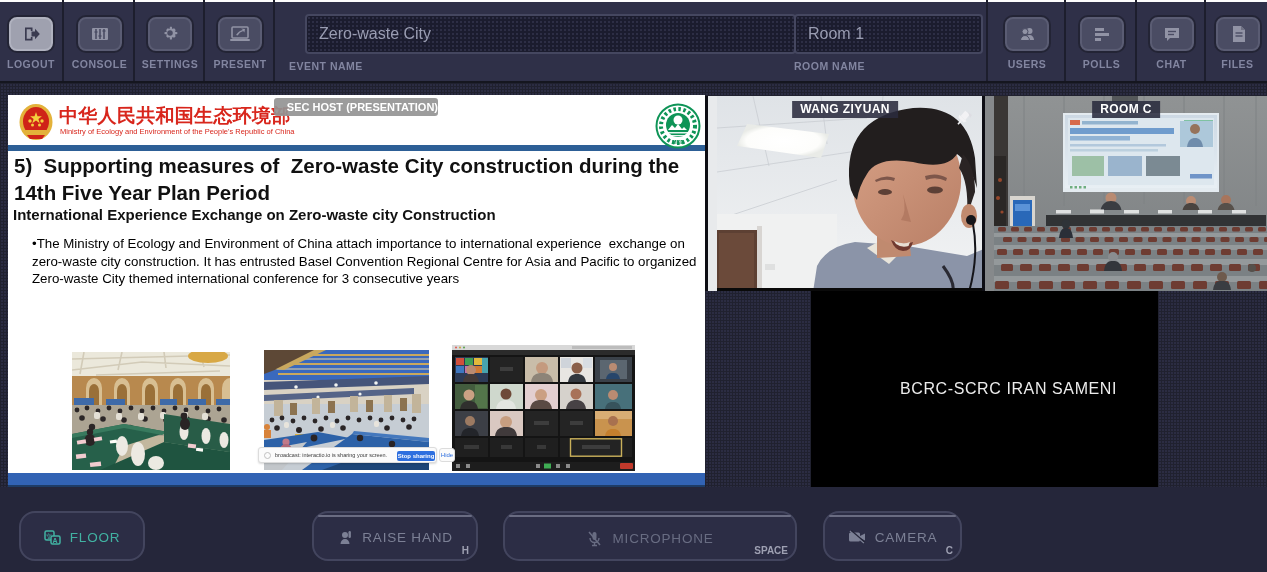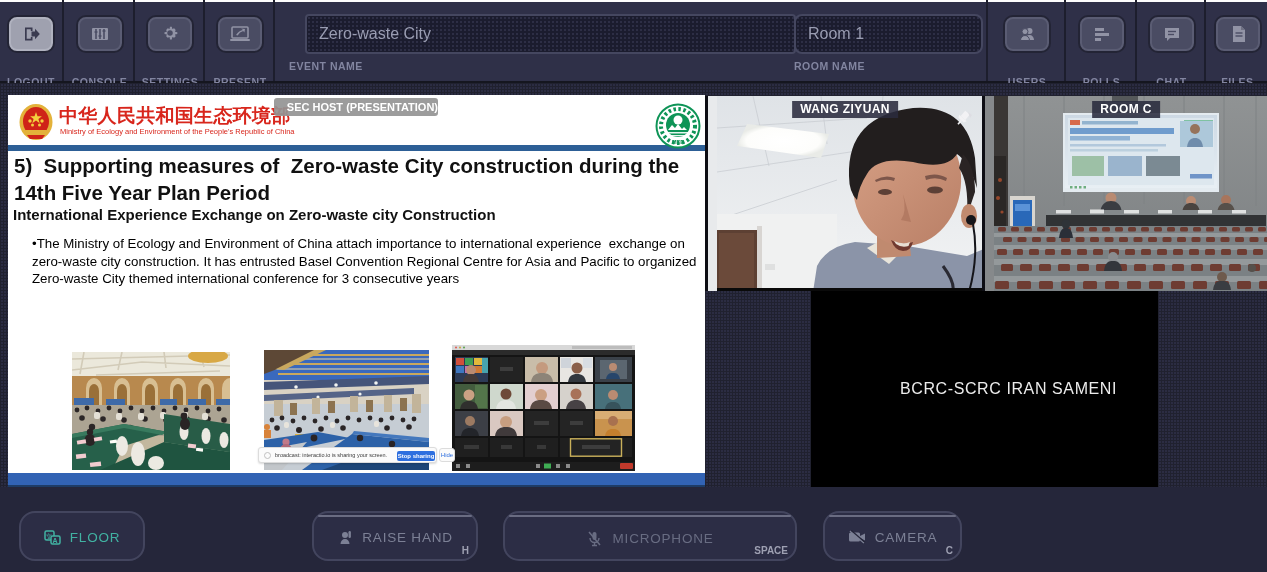--- a/index.html
+++ b/index.html
@@ -6,21 +6,21 @@
 body { font-family:"Liberation Sans", sans-serif; background:#000; }
 #app { position:relative; width:1267px; height:572px; overflow:hidden; background:#232435; }
 .dots { background-color:#2b2c42; background-image:linear-gradient(#20212f 1px, transparent 1px), linear-gradient(90deg, #20212f 1px, transparent 1px); background-size:3px 3px; }
 
 
 #topbar { position:absolute; left:0; top:0; width:1267px; height:83px; background:#2f3048; border-bottom:2px solid #15161f; }
 #topwhite { position:absolute; left:0; top:0; width:1267px; height:2px; background:#fdfdfd; }
 .tcell { position:absolute; top:0; height:81px; border-right:2px solid #1d1e2d; }
 .tbtn { position:absolute; left:50%; transform:translateX(-50%); top:17px; width:44px; height:34px; background:#4a4c63; border:2px solid #5a5c73; border-radius:8px; box-shadow:0 0 0 2px #232435; display:flex; align-items:center; justify-content:center; }
 .tbtn.light { background:#9fa1af; border-color:#b0b2bf; }
-.tlabel { position:absolute; left:0; right:0; top:76px; text-align:center; font-size:10.5px; font-weight:bold; color:#8285a0; letter-spacing:0.5px; }
+.tlabel { position:absolute; left:0; right:0; top:58px; text-align:center; font-size:10.5px; font-weight:bold; color:#8285a0; letter-spacing:0.5px; }
 .field { position:absolute; top:14px; height:40px; background-color:#1b1c2e; background-image:radial-gradient(#2d2e45 1px, transparent 1.2px); background-size:4px 4px; border:2px solid #454760; border-radius:4px; color:#9a9db2; font-size:16px; line-height:36px; padding-left:12px; }
 .flabel { position:absolute; top:60px; font-size:10.5px; font-weight:bold; color:#8285a0; letter-spacing:0.5px; }
 
 
 #main { position:absolute; left:0; top:83px; width:1267px; height:404px; }
 #slide { position:absolute; left:8px; top:12px; width:697px; height:392px; background:#fff; color:#111; }
 #slide .bluebar1 { position:absolute; left:0; top:50px; width:697px; height:6px; background:#2d5f96; }
 #slide .bluebar2 { position:absolute; left:0; top:378px; width:697px; height:14px; background:#3263b4; border-bottom:2px solid #1e3c66; }
 #slide .title { position:absolute; left:6px; top:58px; width:690px; font-size:20.5px; font-weight:bold; line-height:26.5px; letter-spacing:0px; white-space:nowrap; }
 #slide .subtitle { position:absolute; left:5px; top:111px; font-size:15px; font-weight:bold; white-space:nowrap; }
@@ -91,21 +91,21 @@
             <path fill="#9193a5" d="M12 3l2 0 .5 2.6 2-.8 1.7 1.7-.8 2L20 9v2l-2.6.5.8 2-1.7 1.7-2-.8L14 17h-2l-.5-2.6-2 .8-1.7-1.7.8-2L6 11V9l2.6-.5-.8-2 1.7-1.7 2 .8L12 3z" transform="translate(0,1)"></path>
             <circle cx="12" cy="11" r="3" fill="#4a4c63"></circle>
           </svg>
         </div>
       <div class="tlabel">SETTINGS</div>
     </div>
 
     <div class="tcell" style="left:277px;width:711px;">
       <div class="field" style="left:12px;width:491px;margin-left:16px;">Zero-waste City</div>
       <div class="flabel" style="left:12px;">EVENT NAME</div>
-      <div class="field" style="left:517px;width:189px;border-radius:8px;">Room 1</div>
+      <div class="field" style="left:517px;width:189px;">Room 1</div>
       <div class="flabel" style="left:517px;">ROOM NAME</div>
     </div>
     <div class="tcell" style="left:990px;width:76px;">
       <div class="tbtn">
           <svg width="22" height="22" viewBox="0 0 22 22">
             <circle cx="13.5" cy="8" r="3" fill="#9193a5"></circle>
             <path d="M9 17c0-3 2-5 4.5-5s4.5 2 4.5 5z" fill="#9193a5"></path>
             <circle cx="9" cy="8.6" r="3" fill="#9193a5" stroke="#4a4c63" stroke-width="1"></circle>
             <path d="M4.5 17.5c0-3 2-5 4.5-5s4.5 2 4.5 5z" fill="#9193a5" stroke="#4a4c63" stroke-width="1"></path>
           </svg>

